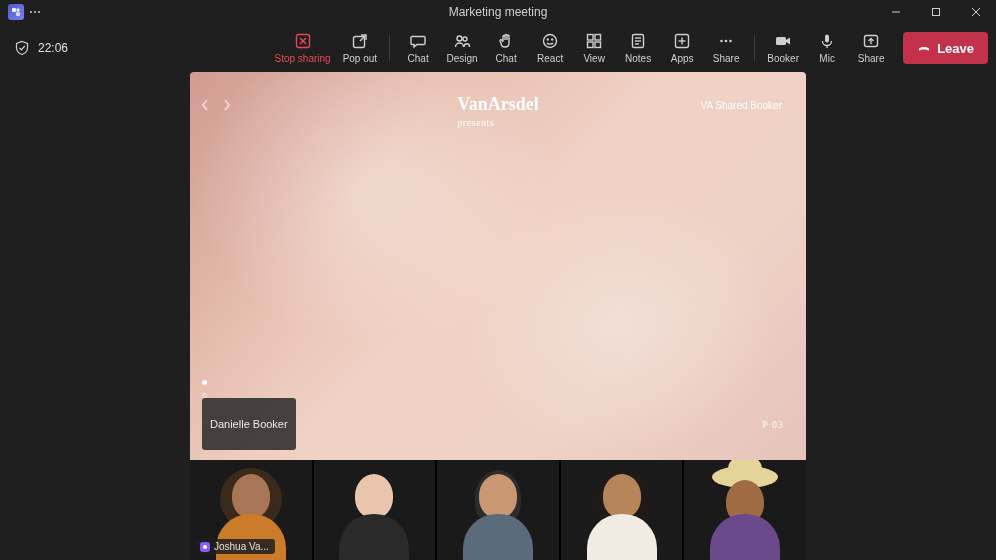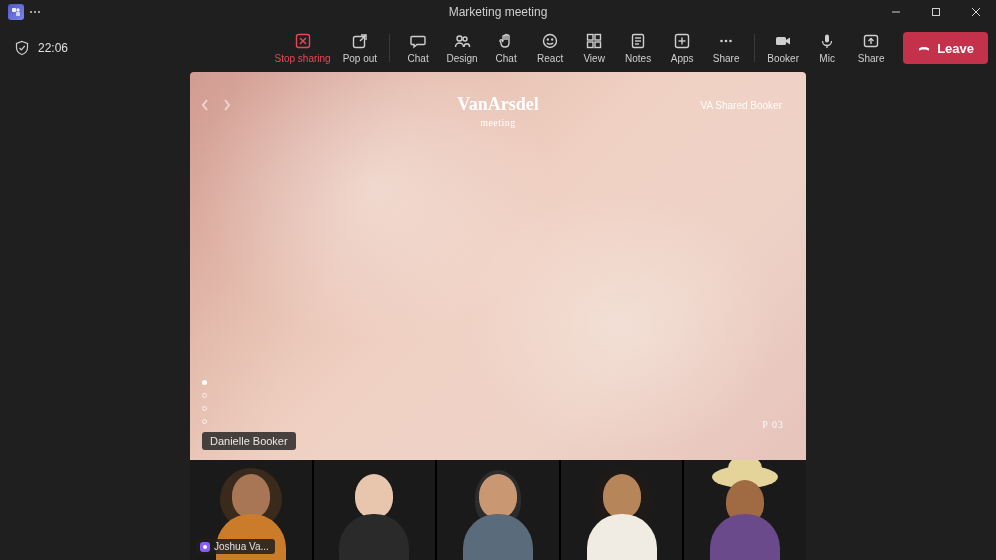--- a/index.html
+++ b/index.html
@@ -61,21 +61,21 @@
       linear-gradient(115deg, rgba(186,120,110,0.22) 0%, transparent 30%);
   }
   .va-watermark {
     position: absolute; left: 50%; top: 50%; transform: translate(-50%, -43%);
     font-size: 260px; font-weight: 800; color: rgba(255,255,255,0.10); letter-spacing: -30px;
     font-family: Georgia, serif; white-space: nowrap;
   }
   .slide-header {
     position: absolute; top: 22px; left: 0; right: 0; display: flex; justify-content: center;
   }
-  .brand { text-align: center; color: #fff; font-family: Georgia, "Times New Roman", serif; }
+  .brand { text-align: left; color: #fff; font-family: Georgia, "Times New Roman", serif; }
   .brand .name { font-size: 18px; font-weight: 600; }
   .brand .presents { font-size: 10px; margin-top: 2px; letter-spacing: 0.5px; }
   .shared-design { position: absolute; right: 24px; top: 28px; font-size: 10px; color: #fdfdfd; }
   .nav-arrows { position: absolute; left: 10px; top: 26px; display: flex; gap: 12px; }
   .nav-arrows .arr { color: rgba(255,255,255,0.55); cursor: pointer; }
   .nav-arrows svg { width: 10px; height: 14px; fill: none; stroke: currentColor; stroke-width: 2; }
   .slide-center {
     position: absolute; inset: 0; display: flex; flex-direction: column;
     align-items: center; justify-content: center; gap: 12px; color: #fff; text-align: center;
     padding-top: 4px;
@@ -86,21 +86,21 @@
   }
   .slide-center .sub {
     font-size: 24px; font-family: Georgia, "Times New Roman", serif;
   }
   .dots { position: absolute; left: 12px; bottom: 36px; display: flex; flex-direction: column; gap: 8px; }
   .dots .dot { width: 5px; height: 5px; border-radius: 50%; border: 1px solid rgba(255,255,255,0.7); }
   .dots .dot.active { background: #fff; }
   .page-num { position: absolute; right: 22px; bottom: 30px; color: rgba(255,255,255,0.9); font-size: 10px; font-family: Georgia, serif; letter-spacing: 1px;}
   .presenter-label {
     position: absolute; left: 12px; bottom: 10px; background: rgba(40,40,40,0.85);
-    color: #e8e8e8; font-size: 11px; padding: 3px 8px; border-radius: 3px;
+    color: #e8e8e8; font-size: 11px; padding: 20px 8px; border-radius: 3px;
   }
   .gallery { height: 100px; display: flex; gap: 2px; background: #000; }
   .tile { flex: 1; position: relative; background: #1a1a1a; overflow: hidden; }
   .avatar {
     position: absolute; left: 50%; bottom: 0; transform: translateX(-50%);
     width: 80px; height: 94px;
   }
   .avatar .head {
     position: absolute; left: 50%; top: 8px; transform: translateX(-50%);
     width: 38px; height: 44px; border-radius: 50% 50% 45% 45%;
@@ -354,21 +354,21 @@
         <span class="arr">
             <svg viewBox="0 0 10 14">
               <polyline points="3,2 7,7 3,12"></polyline>
             </svg>
           </span>
       </div>
 
       <div class="slide-header">
         <div class="brand">
           <div class="name">VanArsdel</div>
-          <div class="presents">meeting</div>
+          <div class="presents">presents</div>
         </div>
       </div>
       <div class="shared-design">VA Shared Booker</div>
 
       <div class="slide-center">
       </div>
 
       <div class="dots">
         <div class="dot active"></div>
         <div class="dot"></div>

